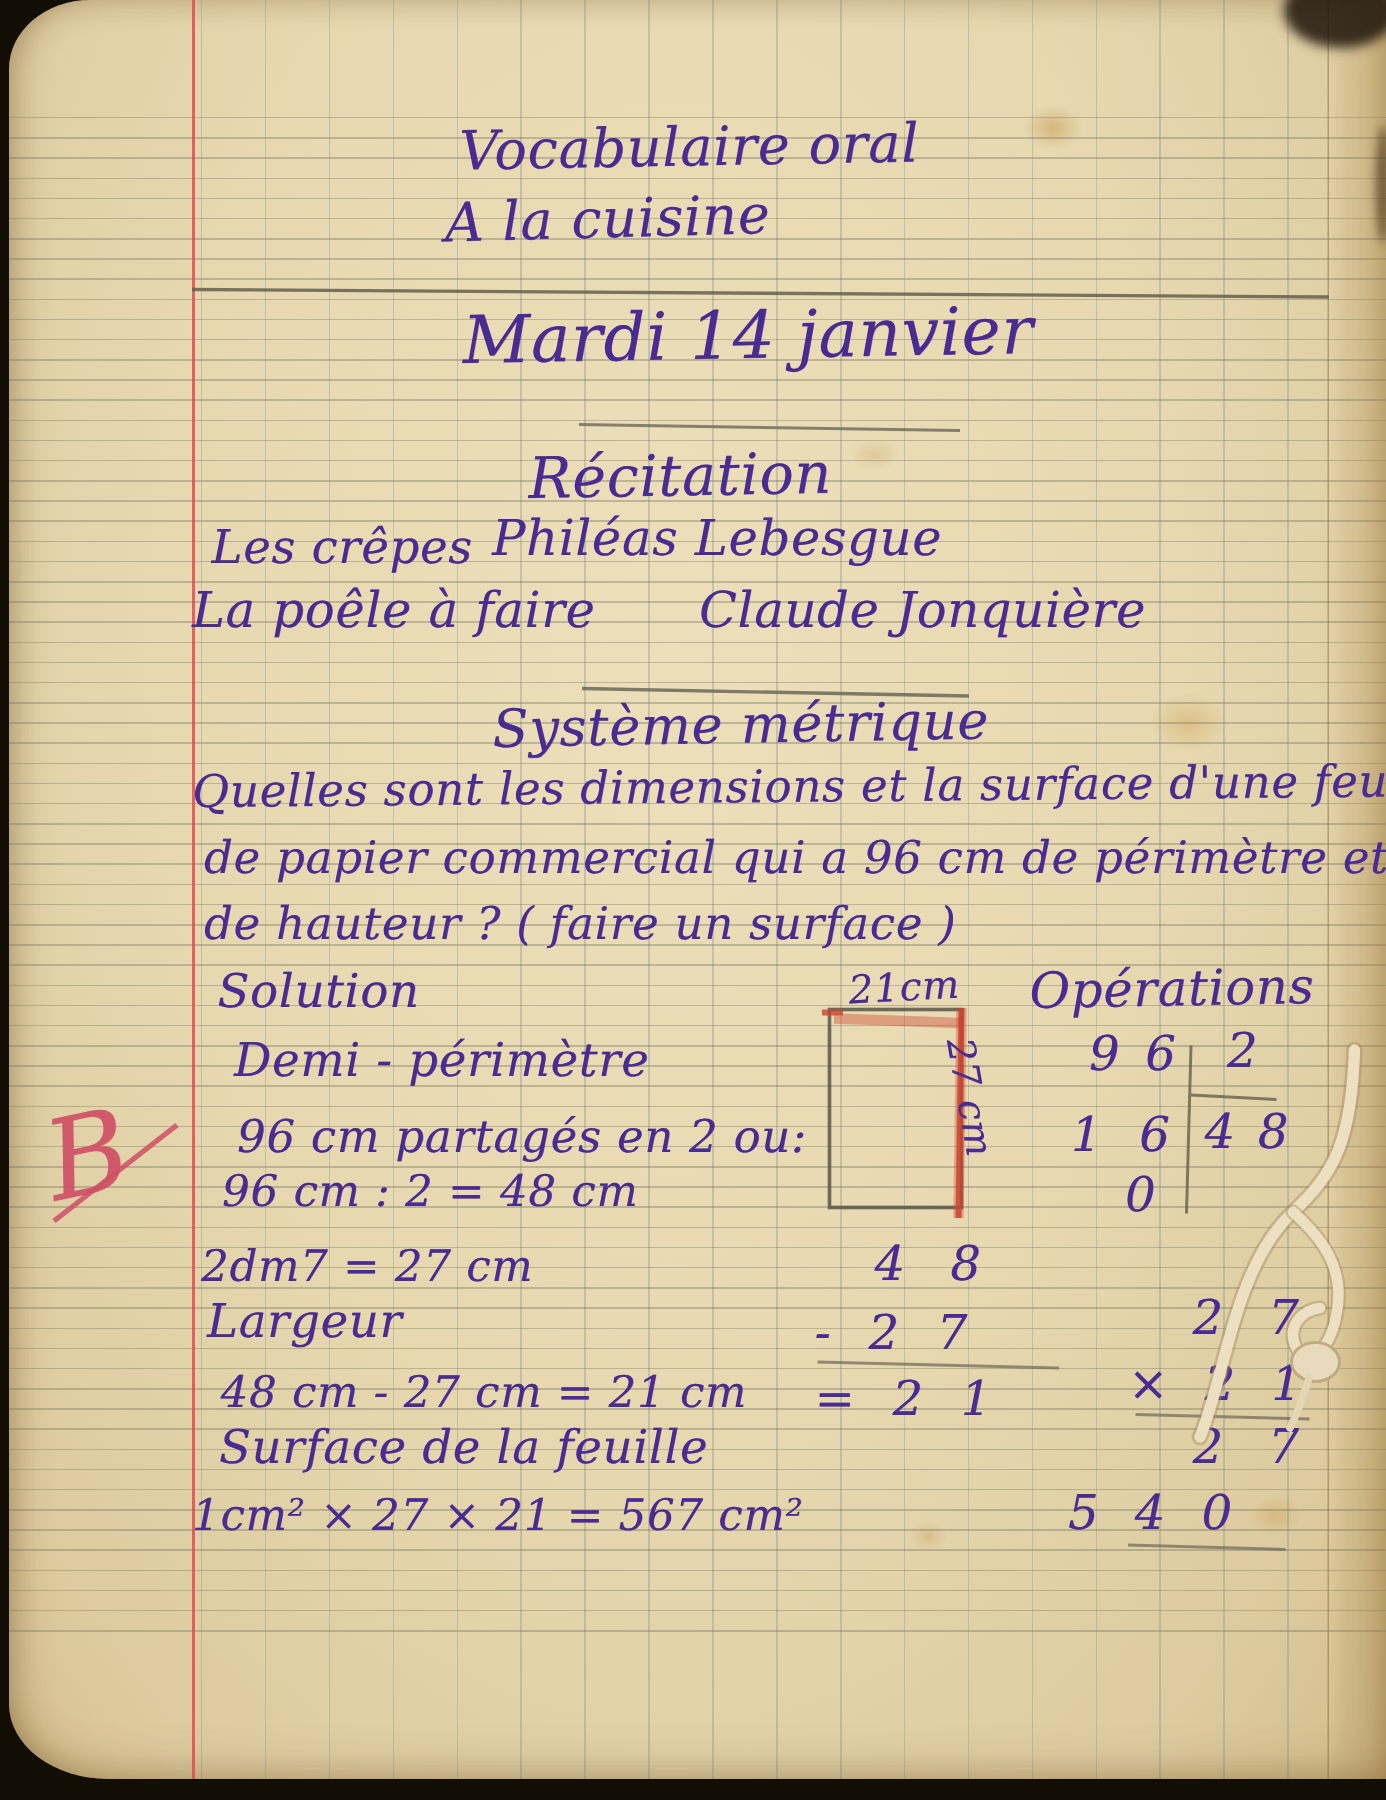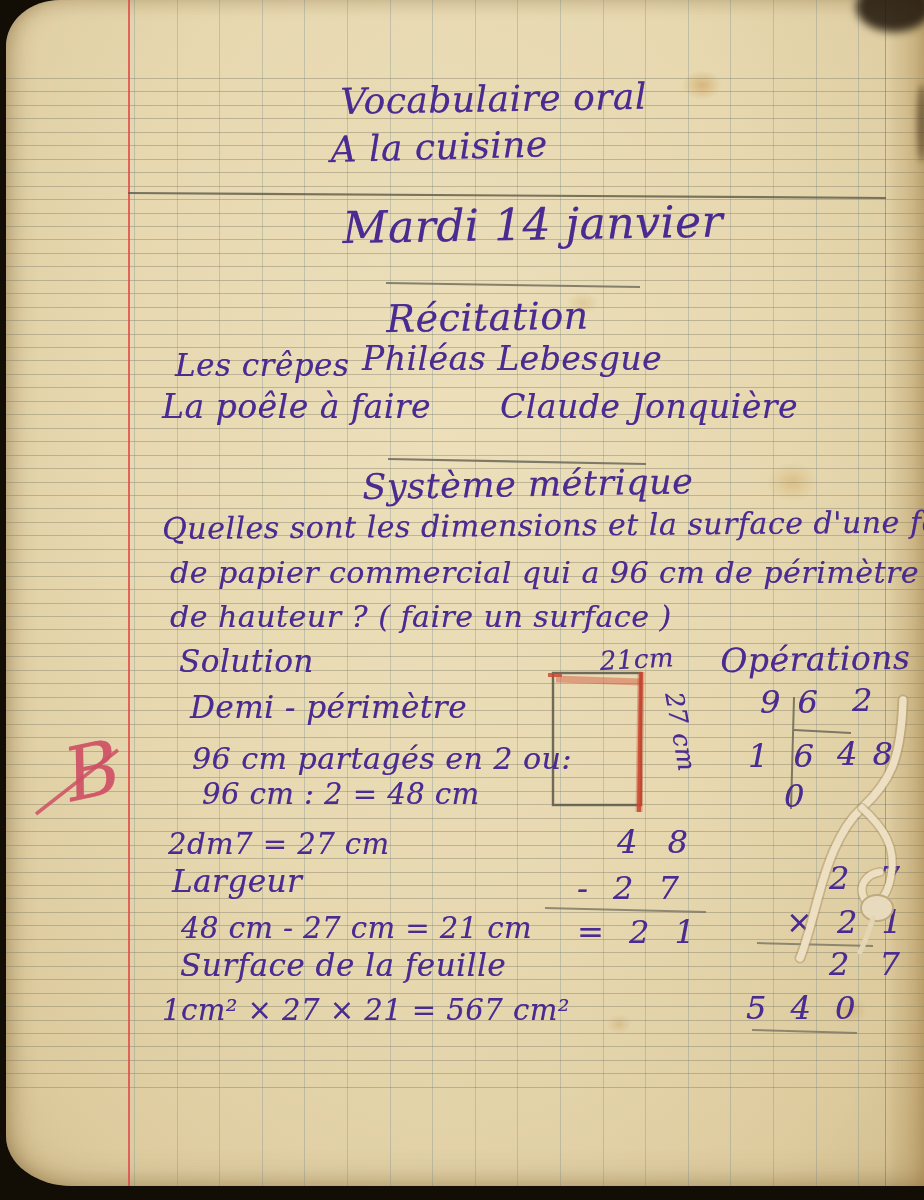--- a/index.html
+++ b/index.html
@@ -24,21 +24,21 @@
         border-radius:50%;filter:blur(4px);}
   .dark-tr2{position:absolute;right:-3px;top:84px;width:10px;height:78px;background:rgba(45,30,12,.5);
         border-radius:50%;filter:blur(3px);}
   .stain{position:absolute;border-radius:50%;}
   .s1{left:676px;top:70px;width:40px;height:30px;background:radial-gradient(rgba(188,126,40,.38),rgba(188,126,40,0) 70%);}
   .s2{left:760px;top:462px;width:52px;height:40px;background:radial-gradient(rgba(198,148,58,.34),rgba(198,148,58,0) 70%);}
   .s3{left:826px;top:996px;width:36px;height:28px;background:radial-gradient(rgba(190,140,55,.30),rgba(190,140,55,0) 70%);}
   .s4{left:600px;top:1014px;width:26px;height:20px;background:radial-gradient(rgba(180,130,50,.25),rgba(180,130,50,0) 70%);}
   .s5{left:560px;top:292px;width:34px;height:22px;background:radial-gradient(rgba(185,135,52,.22),rgba(185,135,52,0) 70%);}
 
-  .layer{position:absolute;inset:0;margin-left:34px;}
+  .layer{position:absolute;inset:0;}
   svg.marks{position:absolute;inset:0;}
   .ink{position:absolute;color:#4a2b92;font-style:italic;white-space:nowrap;line-height:1;
        letter-spacing:.5px;transform-origin:left top;
        text-shadow:.3px .2px .4px rgba(74,43,146,.55);}
   .red-ink{color:#cf5065;text-shadow:.3px .2px .5px rgba(207,80,101,.5);}
 
   .t-title1{left:306px;top:84px;font-size:36px;transform:rotate(-1deg);}
   .t-title2{left:296px;top:132px;font-size:36px;transform:rotate(-1.5deg);}
   .t-date{left:308px;top:206px;font-size:44px;transform:rotate(-1deg);}
   .t-recit{left:352px;top:300px;font-size:38px;transform:rotate(-1deg);}
@@ -49,21 +49,21 @@
   .t-lesson{left:328px;top:470px;font-size:35px;transform:rotate(-1deg);}
   .t-prob0{left:128px;top:514px;font-size:30px;transform:rotate(-.5deg);}
   .t-prob1{left:136px;top:558px;font-size:30px;}
   .t-prob2{left:136px;top:602px;font-size:30px;}
   .t-sol{left:145px;top:646px;font-size:31px;}
   .t-wlabel{left:565px;top:648px;font-size:26px;transform:rotate(-3deg);}
   .t-hlabel{left:652px;top:690px;font-size:25px;transform:rotate(80deg);}
   .t-ops{left:686px;top:644px;font-size:33px;transform:rotate(-1deg);}
   .t-step0{left:156px;top:692px;font-size:31px;}
   .t-step1{left:158px;top:744px;font-size:30px;}
-  .t-step2{left:152px;top:780px;font-size:29px;padding-left:16px;}
+  .t-step2{left:132px;top:780px;font-size:29px;padding-left:16px;}
   .t-step3{left:134px;top:830px;font-size:29px;}
   .t-step4{left:138px;top:866px;font-size:31px;}
   .t-step5{left:130px;top:914px;font-size:29px;padding-left:17px;}
   .t-step6{left:146px;top:950px;font-size:31px;}
   .t-step7{left:128px;top:996px;font-size:29px;}
 
   .num{font-size:32px;}
   .t-div-dividend{left:726px;top:686px;word-spacing:6px;}
   .t-div-divisor{left:818px;top:684px;}
   .t-div-work{left:714px;top:740px;word-spacing:14px;}

